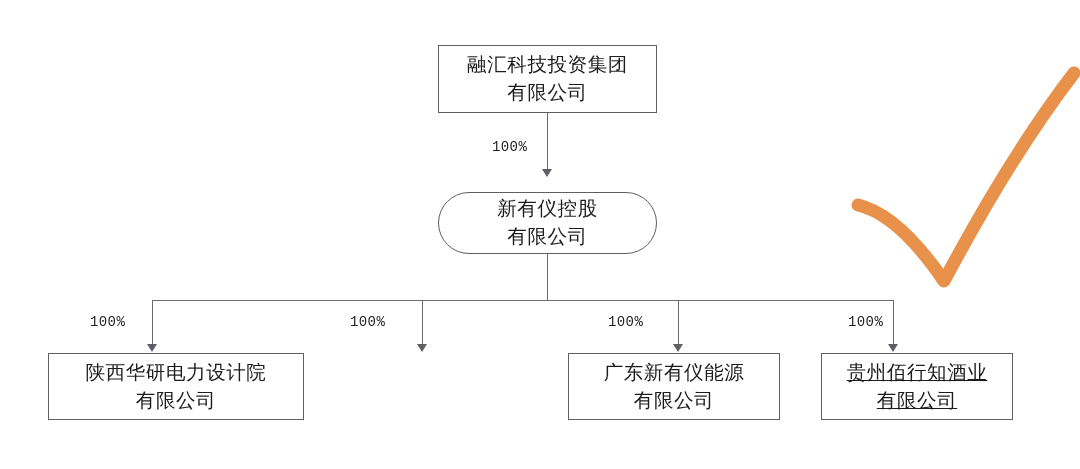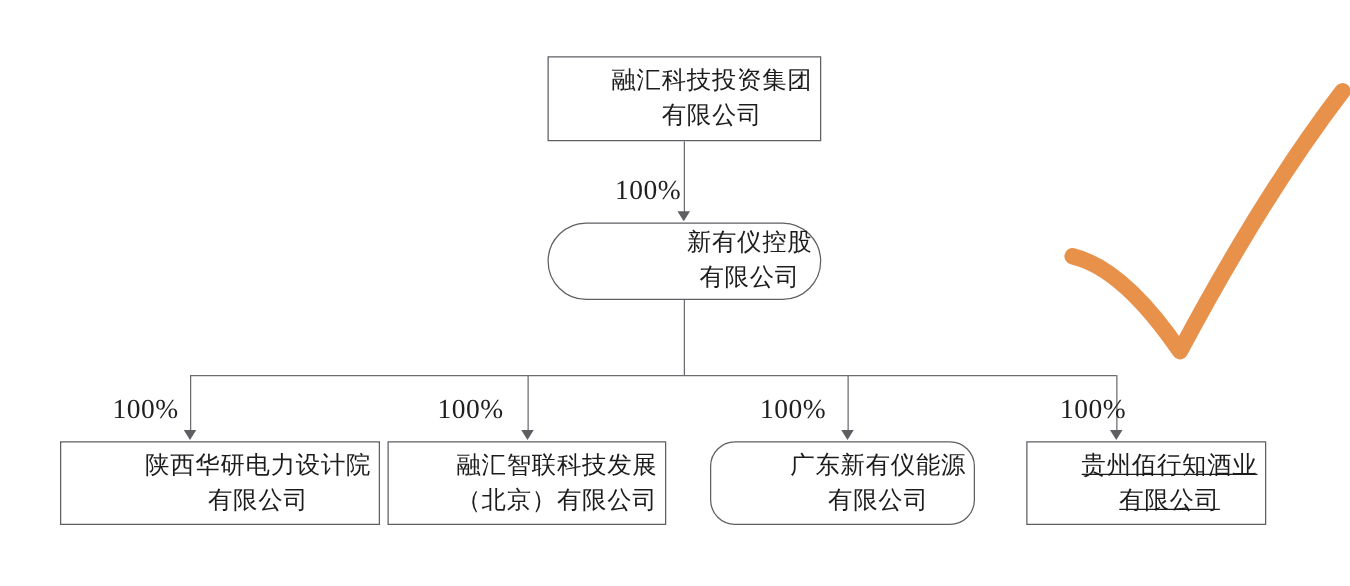--- a/index.html
+++ b/index.html
@@ -24,21 +24,21 @@
   }
 
   
   .org-box {
     position: absolute;
     box-sizing: border-box;
     border: 1.4px solid #5d5f63;
     background: #ffffff;
     display: flex;
     align-items: center;
-    justify-content: flex-end;
+    justify-content: center;
     text-align: center;
     color: #1c1c1c;
     font-size: 19.5px;
     line-height: 1.42;
     letter-spacing: 0.6px;
     padding: 2px 6px;
     z-index: 3;
   }
   .org-box .box-label {
     display: block;
@@ -64,22 +64,22 @@
     height: 0;
     border-left: 5px solid transparent;
     border-right: 5px solid transparent;
     border-top: 8px solid #5d5f63;
     z-index: 2;
   }
 
   
   .pct-label {
     position: absolute;
-    font-family: Liberation Serif, serif;
-    font-size: 22px;
+    font-family: Liberation Mono, monospace;
+    font-size: 14px;
     color: #1f1f1f;
     letter-spacing: 0.4px;
     white-space: nowrap;
     z-index: 4;
   }
 
   
   #annotation-layer {
     position: absolute;
     left: 0;
@@ -97,49 +97,45 @@
 
   <div class="org-box" id="box-root" style="left:438px; top:45px; width:219px; height:68px;">
     <span class="box-label">融汇科技投资集团
 有限公司</span>
   </div>
 
   <div class="line-v" style="left:547px; top:113px; height:57px;"></div>
   <div class="arrow-head" style="left:542px; top:169px;"></div>
   <div class="pct-label" style="left:492px; top:139px;">100%</div>
 
-  <div class="org-box" id="box-holding" style="left:438px; top:178px; width:219px; height:62px;border-radius:31px;">
+  <div class="org-box" id="box-holding" style="left:438px; top:192px; width:219px; height:62px;border-radius:31px;">
     <span class="box-label">新有仪控股
 有限公司</span>
   </div>
 
   <div class="line-v" style="left:547px; top:240px; height:60px;"></div>
 
   <div class="line-h" style="left:152px; top:300px; width:741px;"></div>
 
   <div class="line-v" style="left:152px; top:300px; height:45px;"></div>
   <div class="arrow-head" style="left:147px; top:344px;"></div>
   <div class="pct-label" style="left:90px; top:314px;">100%</div>
   <div class="org-box" id="box-sub-1" style="left:48px; top:353px; width:256px; height:67px;">
     <span class="box-label">陕西华研电力设计院
 有限公司</span>
   </div>
 
   <div class="line-v" style="left:422px; top:300px; height:45px;"></div>
   <div class="arrow-head" style="left:417px; top:344px;"></div>
   <div class="pct-label" style="left:350px; top:314px;">100%</div>
-  <div class="org-box" id="box-sub-2" style="left:310px; top:353px; width:223px; height:67px;">
-    <span class="box-label">融汇智联科技发展
-（北京）有限公司</span>
-  </div>
 
   <div class="line-v" style="left:678px; top:300px; height:45px;"></div>
   <div class="arrow-head" style="left:673px; top:344px;"></div>
   <div class="pct-label" style="left:608px; top:314px;">100%</div>
-  <div class="org-box" id="box-sub-3" style="left:568px; top:353px; width:212px; height:67px;border-radius:20px;">
+  <div class="org-box" id="box-sub-3" style="left:568px; top:353px; width:212px; height:67px;">
     <span class="box-label">广东新有仪能源
 有限公司</span>
   </div>
 
   <div class="line-v" style="left:893px; top:300px; height:45px;"></div>
   <div class="arrow-head" style="left:888px; top:344px;"></div>
   <div class="pct-label" style="left:848px; top:314px;">100%</div>
   <div class="org-box" id="box-sub-4" style="left:821px; top:353px; width:192px; height:67px;text-decoration:underline;">
     <span class="box-label">贵州佰行知酒业
 有限公司</span>

